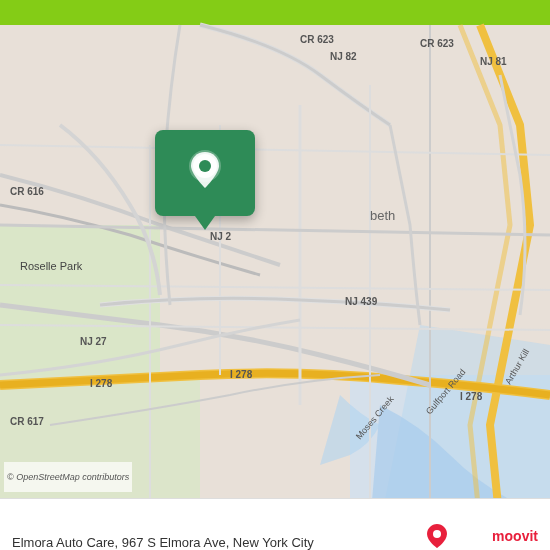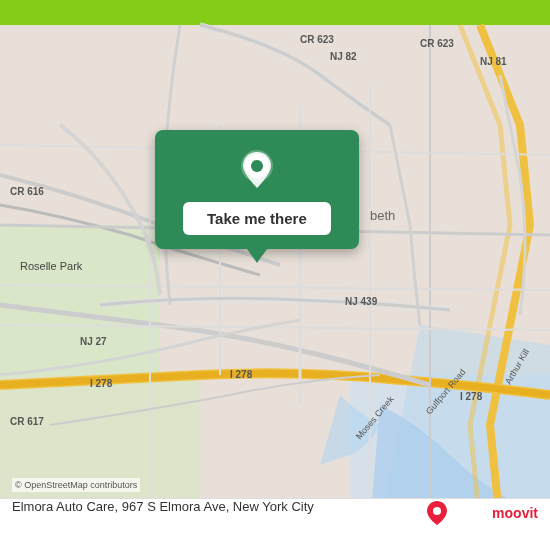--- a/index.html
+++ b/index.html
@@ -28,21 +28,21 @@
 
     
     #bottom-bar {
       position: absolute;
       bottom: 0;
       left: 0;
       right: 0;
       height: 52px;
       background: white;
       display: flex;
-      align-items: flex-start;
+      align-items: flex-end;
       padding: 0 12px;
       justify-content: space-between;
       border-top: 1px solid #ddd;
       z-index: 10;
     }
 
     #location-text {
       font-size: 13px;
       color: #333;
     }
@@ -62,26 +62,27 @@
       font-size: 14px;
       font-weight: bold;
       color: #e8203c;
       margin-left: 37px;
     }
 
     
     #osm-attribution {
       position: absolute;
       bottom: 58px;
-      left: 12px;
+      left: 4px;
       font-size: 9px;
       color: #555;
       background: rgba(255,255,255,0.7);
-      padding: 2px 3px;
+      padding: 10px 3px;
       z-index: 10;
+      font-style: italic;
     }
 
     
     #take-me-there-container {
       position: absolute;
       top: 130px;
       left: 155px;
       z-index: 20;
       display: flex;
       flex-direction: column;
@@ -204,21 +205,20 @@
 
       <svg id="pin-icon" viewBox="0 0 44 44" xmlns="http://www.w3.org/2000/svg">
         <circle cx="22" cy="18" r="16" fill="white" opacity="0.25"></circle>
         <circle cx="22" cy="18" r="12" fill="white" opacity="0.9"></circle>
         <circle cx="22" cy="18" r="6" fill="#2e8b57"></circle>
         <path d="M22 30 L22 44" stroke="white" stroke-width="0" fill="none"></path>
 
         <path d="M22 4 C14 4 8 10 8 18 C8 26 22 40 22 40 C22 40 36 26 36 18 C36 10 30 4 22 4 Z" fill="white" opacity="0.9"></path>
         <circle cx="22" cy="18" r="6" fill="#2e8b57"></circle>
       </svg>
-      <button id="take-me-there-btn">Take me there</button>
     </div>
     <div id="card-tail"></div>
   </div>
 
   <div id="osm-attribution">© OpenStreetMap contributors</div>
 
   <div id="bottom-bar">
     <span id="location-text">Elmora Auto Care, 967 S Elmora Ave, New York City</span>
     <div id="moovit-logo">
 

